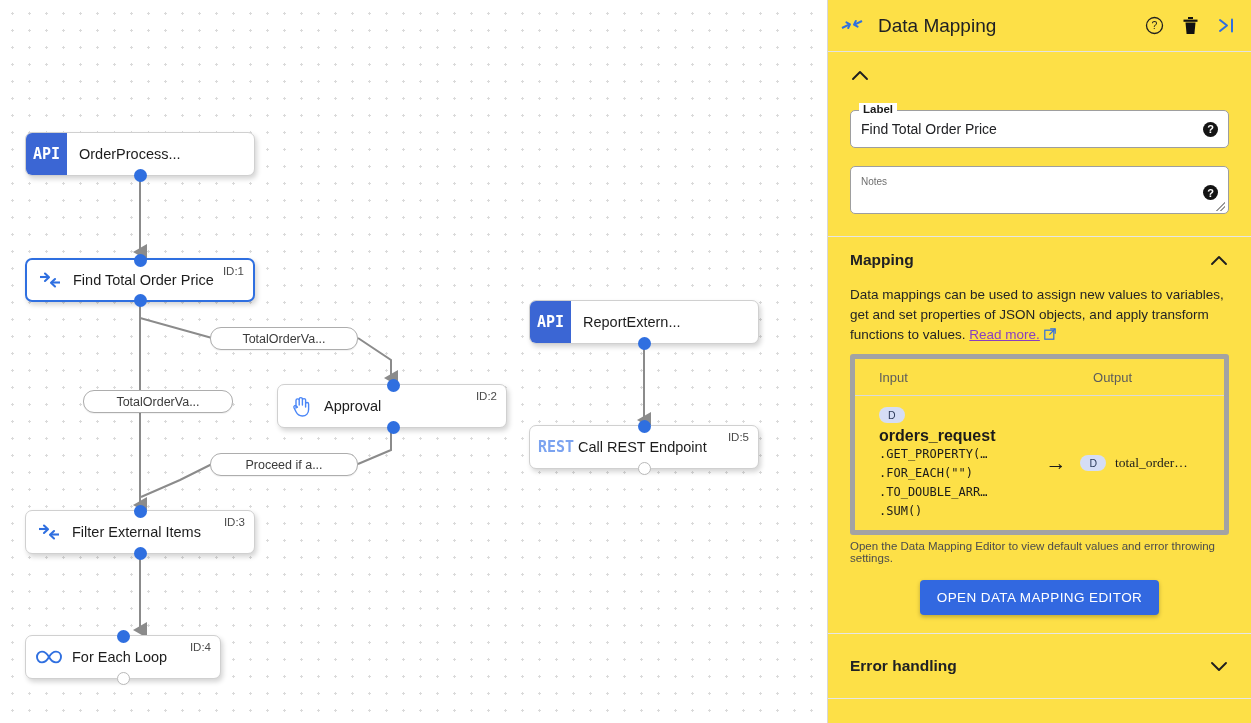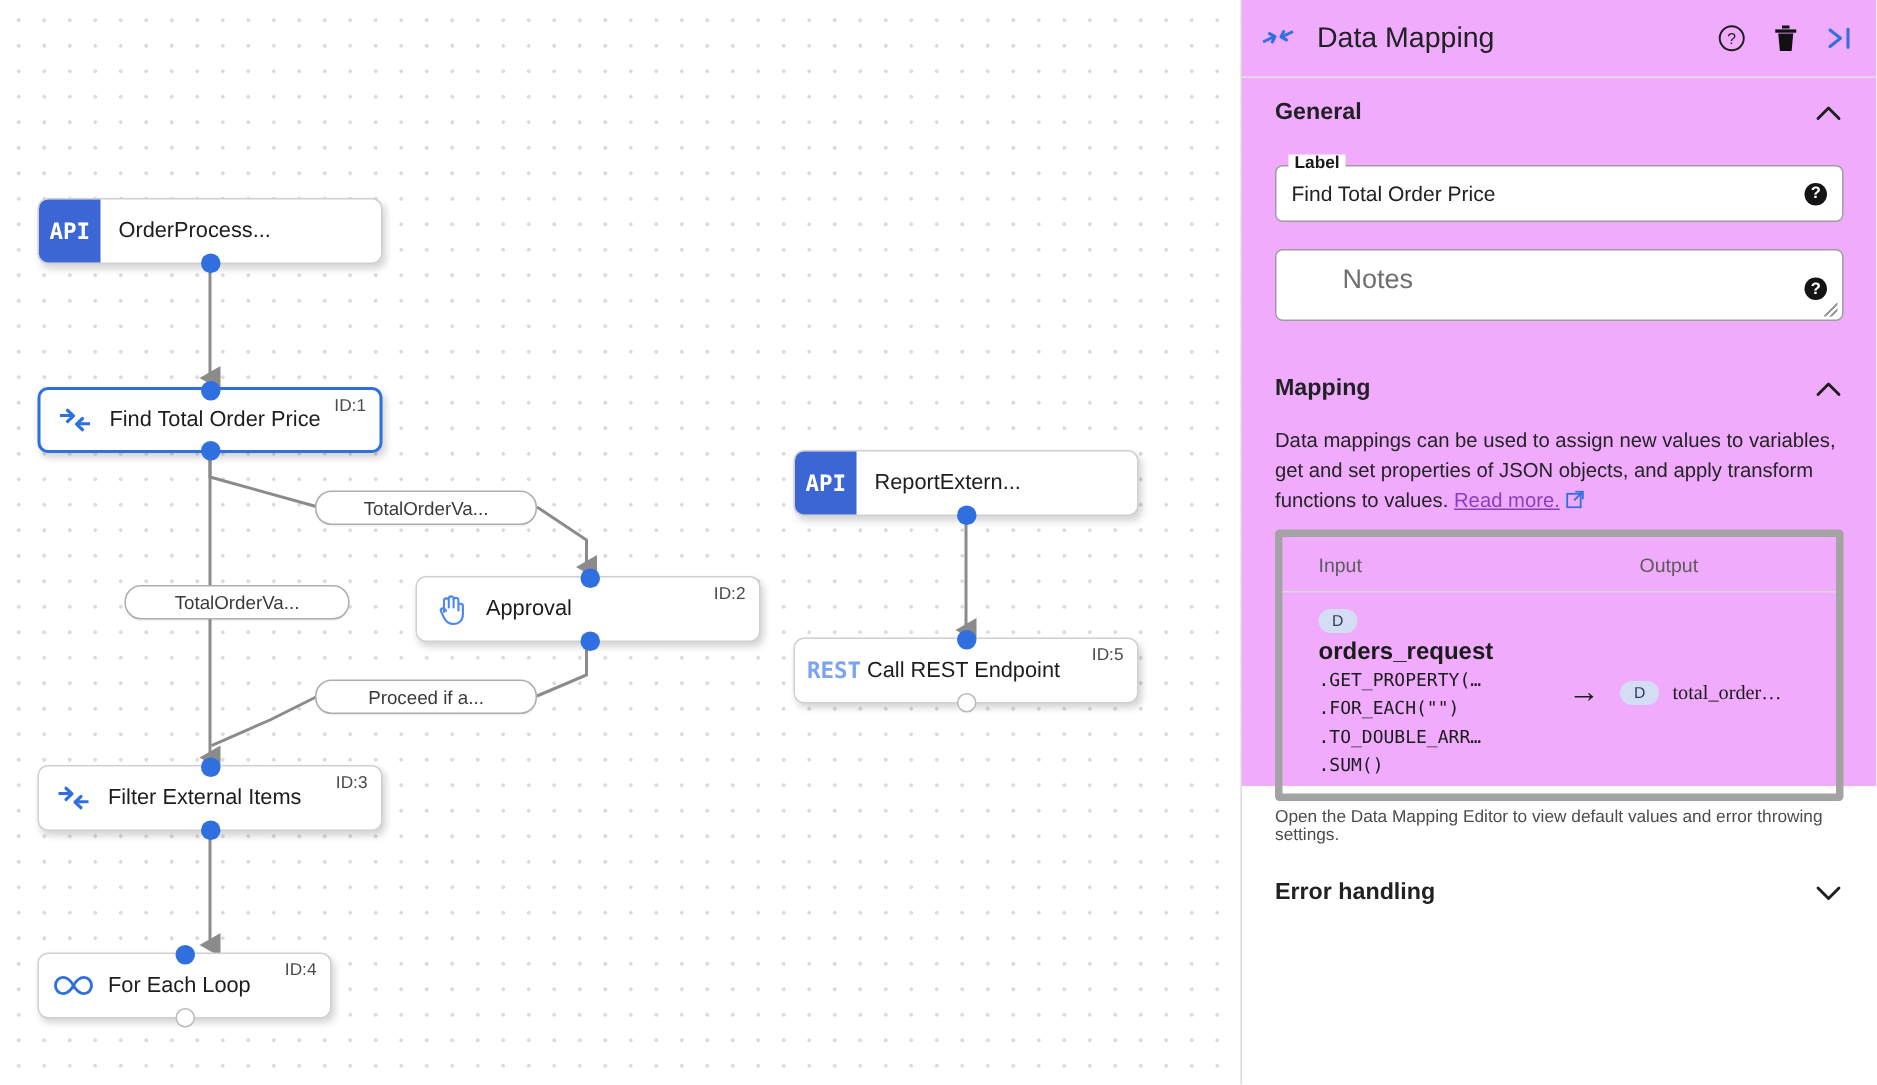--- a/index.html
+++ b/index.html
@@ -95,22 +95,22 @@
     font-size: 12.5px;
     color: #3a3a3a;
     height: 23px;
     display: flex; align-items: center; justify-content: center;
     z-index: 4;
     box-shadow: 0 1px 1px rgba(0,0,0,0.06);
   }
 
   
   #panel {
-    width: 423px; height: 524px;
-    background: #f0abfc;
+    width: 423px; height: 723px;
+    background: #fde047;
     display: flex; flex-direction: column;
   }
   .panel-head {
     height: 52px; flex: none;
     display: flex; align-items: center;
     padding: 0 14px 0 12px;
     border-bottom: 1px solid #e3e3e3;
   }
   .panel-head .ptitle {
     font-size: 19px; color: #202124;
@@ -142,21 +142,21 @@
   .field .flegend {
     position: absolute;
     top: -8px; left: 8px;
     background: #fff;
     padding: 0 4px;
     font-size: 11.5px;
     font-weight: bold;
     color: #1a1a1a;
   }
   .field .fval { font-size: 14px; color: #202124; flex: 1; }
-  .field .fph { font-size: 18px; color: #6f6f6f; flex: 1; margin-left: 34px; }
+  .field .fph { font-size: 10px; color: #6f6f6f; flex: 1; }
   .field.notes { height: 48px; align-items: flex-start; padding-top: 9px; margin-top: 18px; }
   .helpdot {
     width: 15px; height: 15px; border-radius: 50%;
     background: #141414; color: #fff;
     font-size: 11px; font-weight: bold;
     display: flex; align-items: center; justify-content: center;
     flex: none;
   }
   .resize-grip {
     position: absolute; right: 3px; bottom: 2px;
@@ -360,21 +360,20 @@
       <span class="head-icon">
         <svg width="20" height="19" viewBox="0 0 20 19">
           <path d="M3,4 L10,9.5 L3,15" stroke="#2f6fe0" stroke-width="2" fill="none" stroke-linecap="round" stroke-linejoin="round"></path>
           <path d="M15,3.5 L15,15.5" stroke="#2f6fe0" stroke-width="2" fill="none" stroke-linecap="round"></path>
         </svg>
       </span>
     </div>
 
     <div class="section">
       <div class="sec-head">
-        <div class="sec-title">General</div>
         <span class="chev">
           <svg width="20" height="13" viewBox="0 0 20 13">
               <path d="M3,10 L10,3 L17,10" stroke="#1f1f1f" stroke-width="1.9" fill="none" stroke-linecap="round" stroke-linejoin="round"></path>
             </svg>
         </span>
       </div>
 
       <div class="field">
         <span class="flegend">Label</span>
         <span class="fval">Find Total Order Price</span>
@@ -428,20 +427,23 @@
           <div class="map-arrow">→</div>
           <div class="map-out">
             <span class="dbadge">D</span>
             <span class="out-name">total_order…</span>
           </div>
         </div>
       </div>
 
       <div class="hint">Open the Data Mapping Editor to view default values and error throwing settings.</div>
 
+      <div class="btn-wrap">
+        <button class="btn-primary">OPEN DATA MAPPING EDITOR</button>
+      </div>
     </div>
 
     <div class="divider"></div>
 
     <div class="section">
       <div class="sec-head" style="height:64px;">
         <div class="sec-title">Error handling</div>
         <span class="chev">
           <svg width="20" height="13" viewBox="0 0 20 13">
               <path d="M3,3 L10,10 L17,3" stroke="#1f1f1f" stroke-width="1.9" fill="none" stroke-linecap="round" stroke-linejoin="round"></path>

